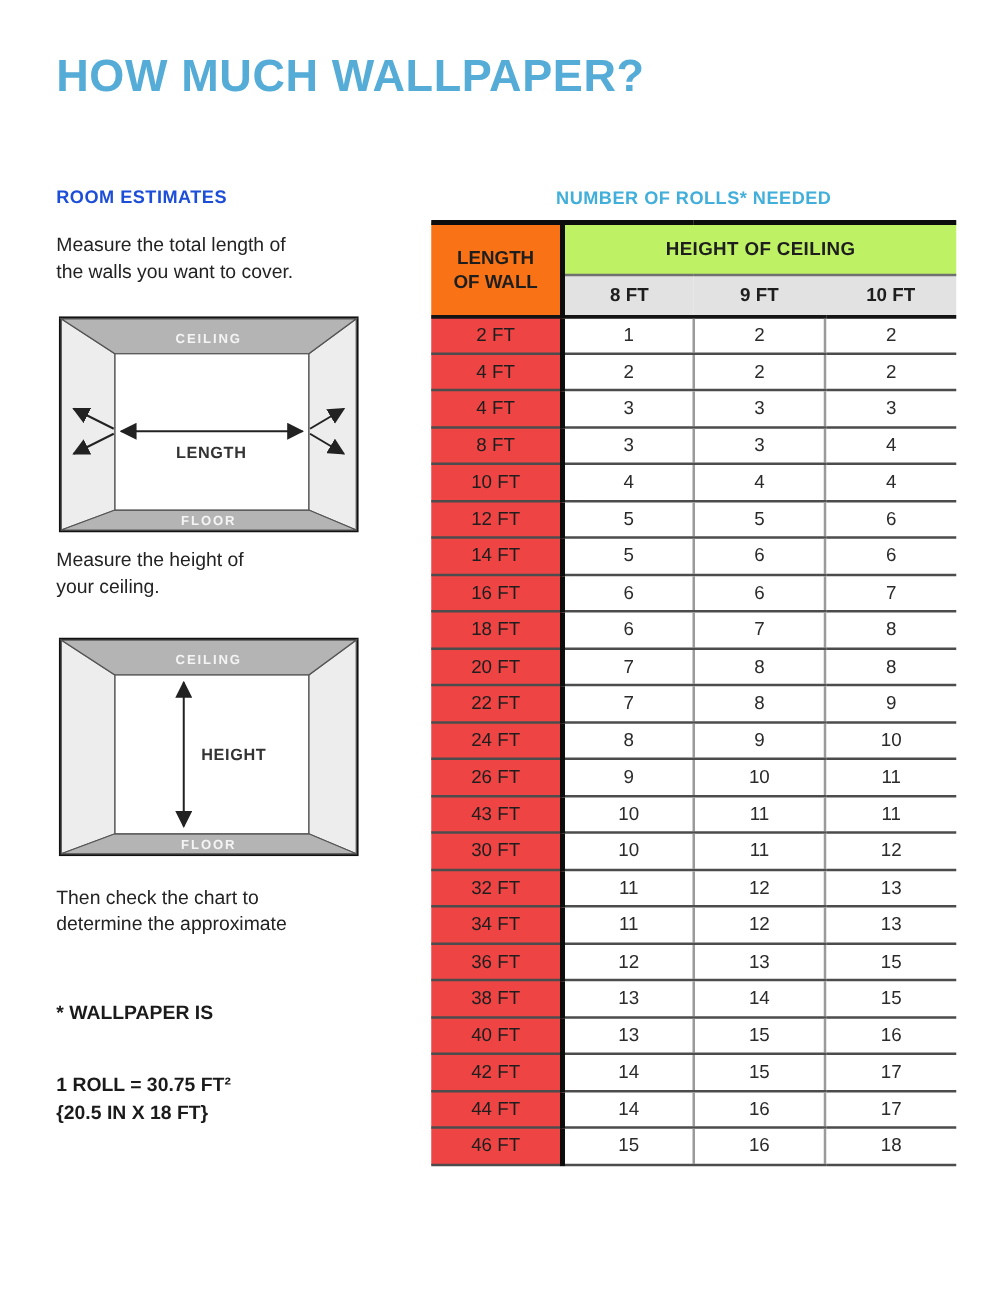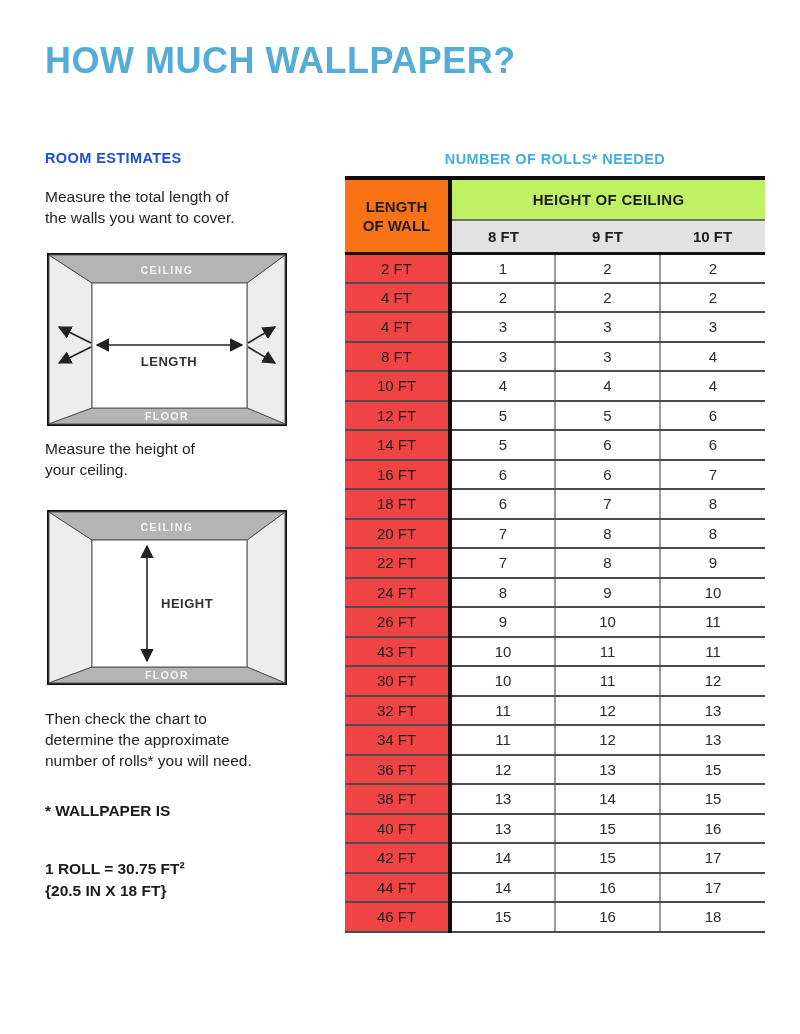--- a/index.html
+++ b/index.html
@@ -117,21 +117,20 @@
     <text class="slab-label" x="120" y="169" text-anchor="middle">FLOOR</text>
     <g stroke="#222" stroke-width="1.6">
       <line x1="100" y1="36" x2="100" y2="151" marker-start="url(#ah)" marker-end="url(#ah)"></line>
     </g>
     <text class="measure-label" x="114" y="98" text-anchor="start">HEIGHT</text>
   </svg>
 
   <div class="step step3">
     <div>Then check the chart to</div>
     <div>determine the approximate</div>
-    <div>number of rolls* you will need.</div>
   </div>
 
   <div class="footnote note">
     <div>* WALLPAPER IS</div>
   </div>
 
   <div class="footnote rollinfo">
     <div>1 ROLL = 30.75 FT²</div>
     <div>{20.5 IN X 18 FT}</div>
   </div>

